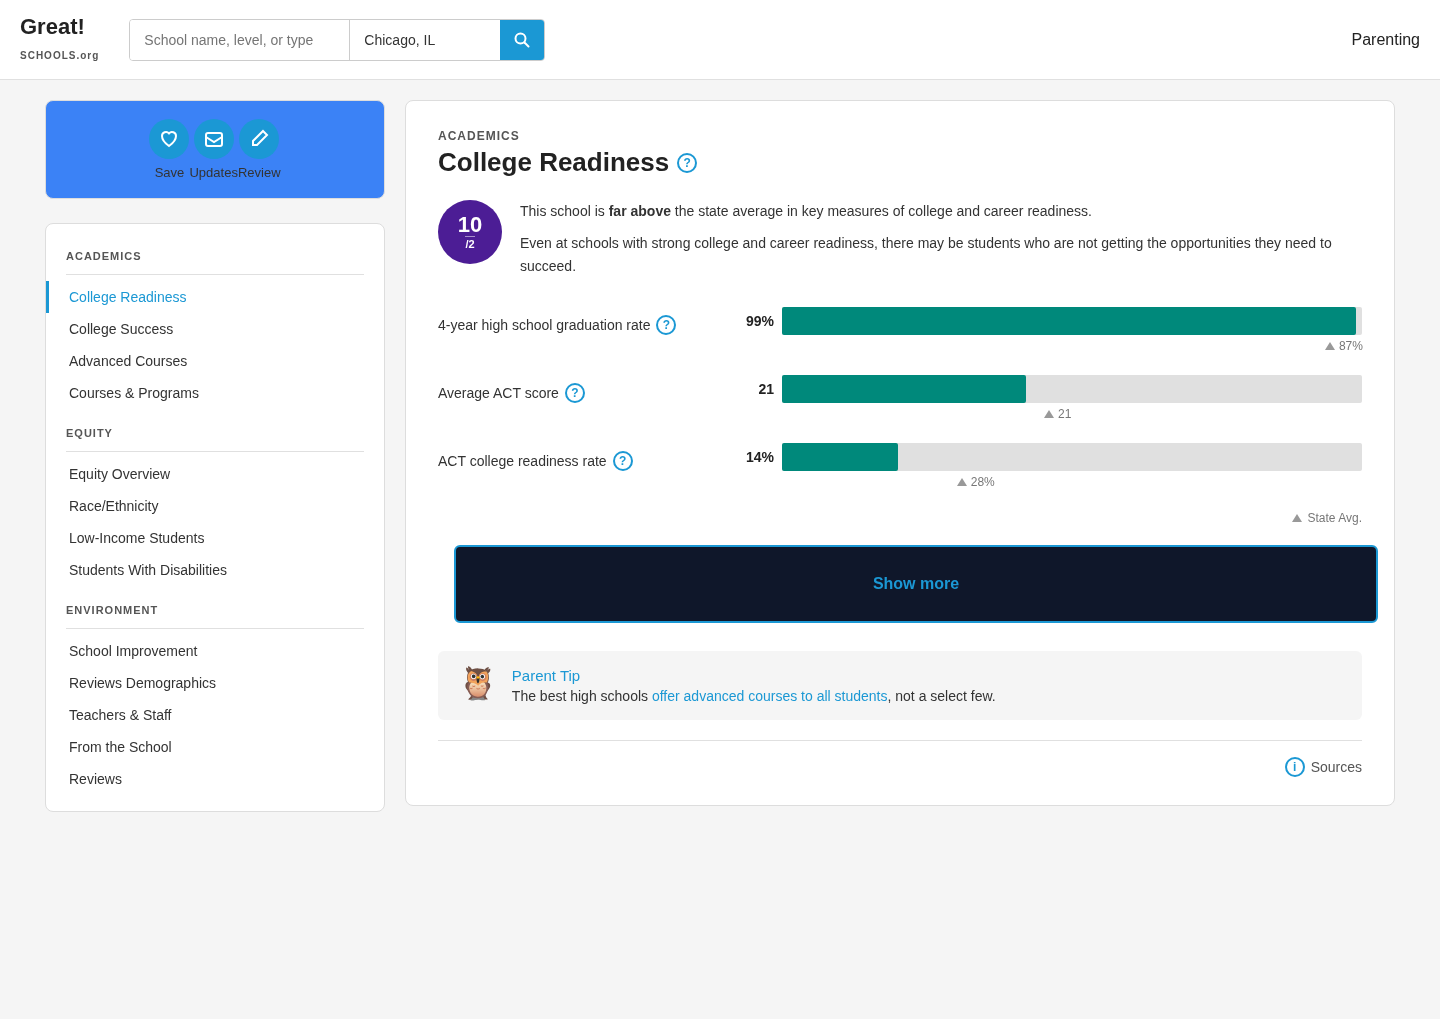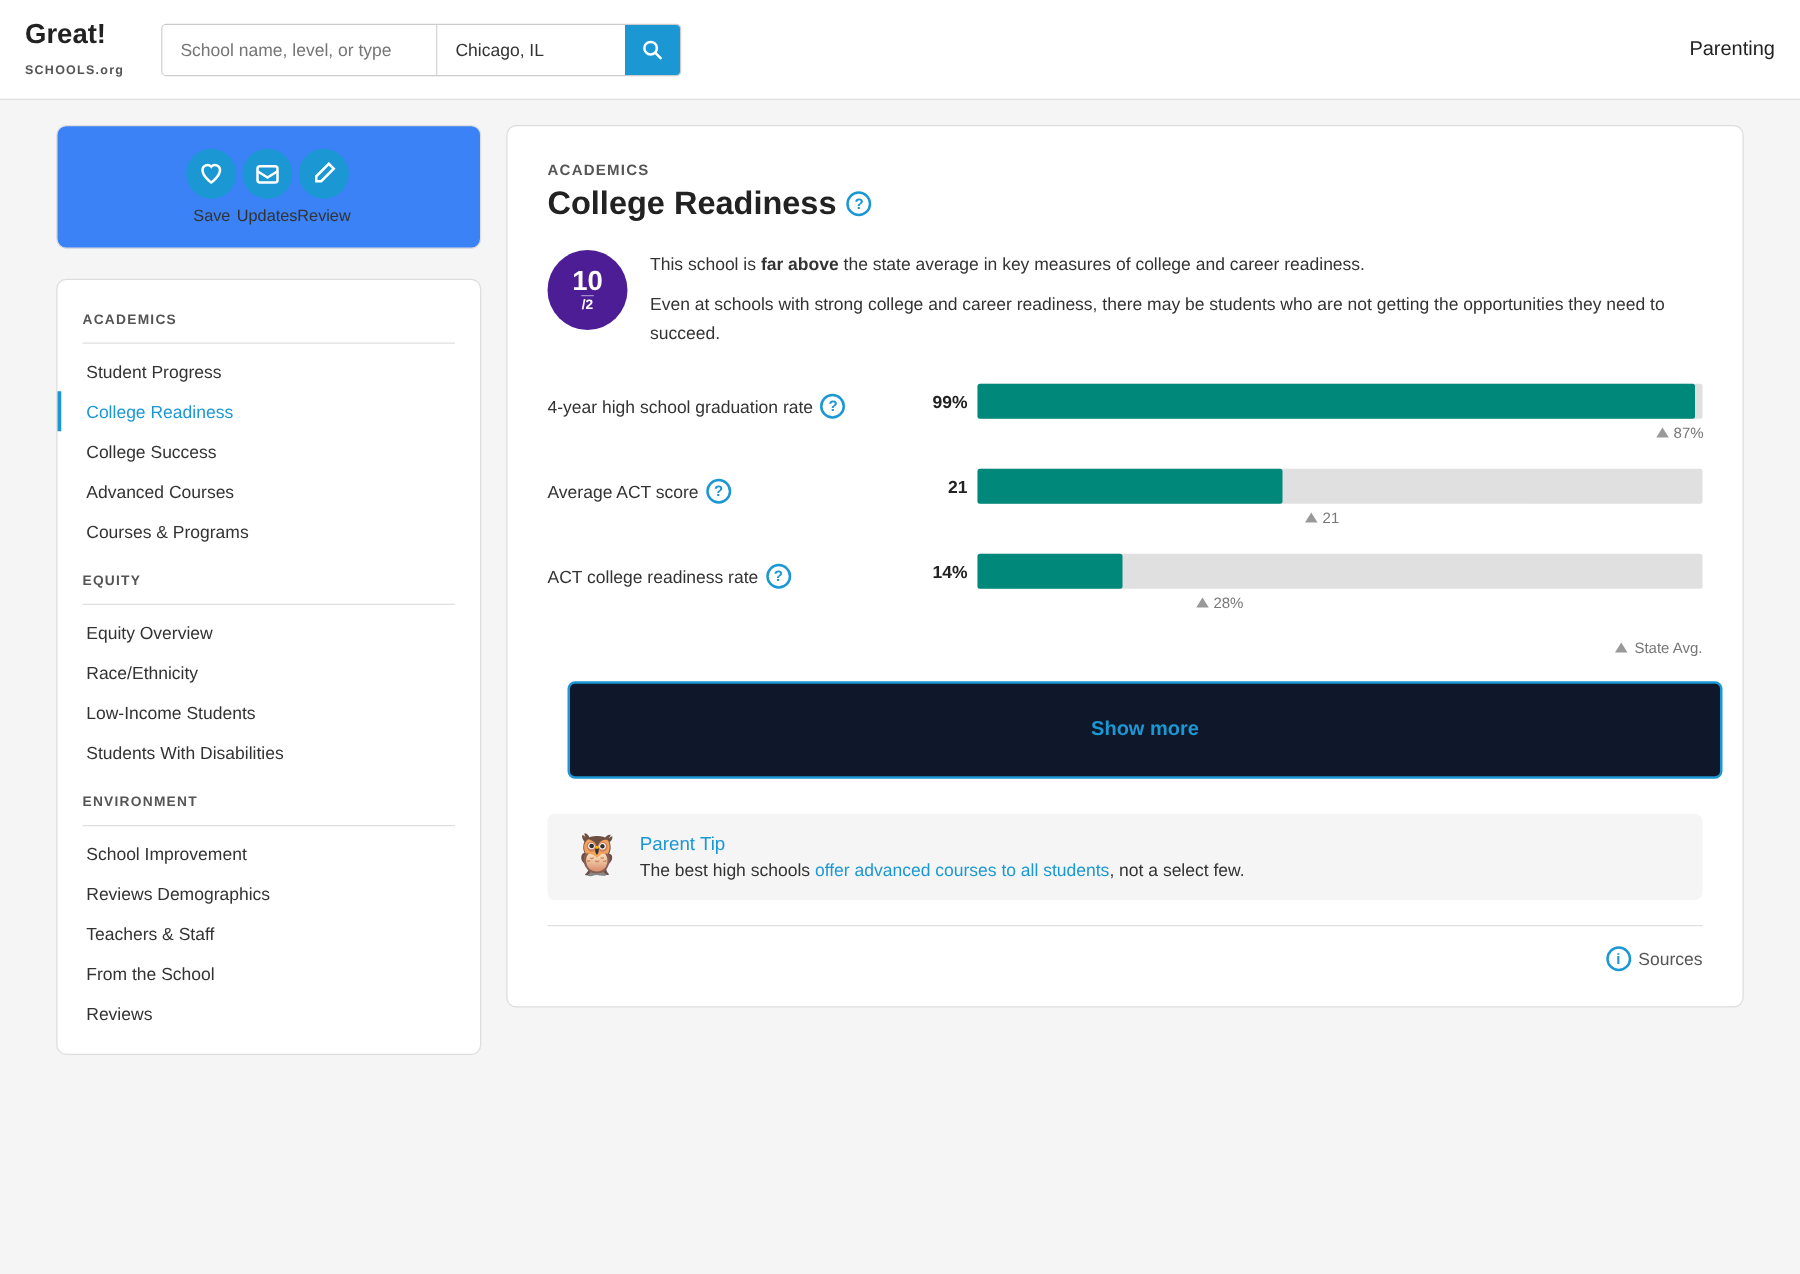--- a/index.html
+++ b/index.html
@@ -435,21 +435,20 @@
           </svg>
         </div>
         <span>Review</span>
       </button>
     </div>
 
     <nav class="nav-menu">
 
       <div class="nav-section-label">ACADEMICS</div>
       <div class="nav-divider"></div>
-      <a class="nav-item" href="#">Student Progress</a>
       <a class="nav-item active" href="#">College Readiness</a>
       <a class="nav-item" href="#">College Success</a>
       <a class="nav-item" href="#">Advanced Courses</a>
       <a class="nav-item" href="#">Courses &amp; Programs</a>
 
       <div class="nav-section-label" style="margin-top:8px;">EQUITY</div>
       <div class="nav-divider"></div>
       <a class="nav-item" href="#">Equity Overview</a>
       <a class="nav-item" href="#">Race/Ethnicity</a>
       <a class="nav-item" href="#">Low-Income Students</a>

